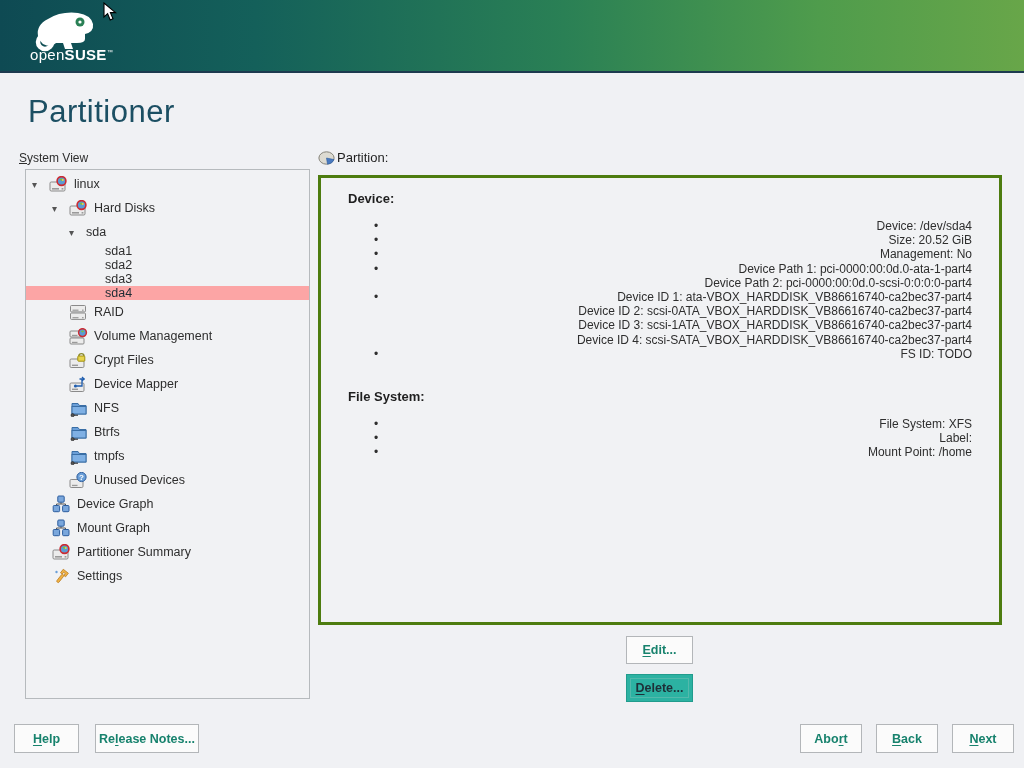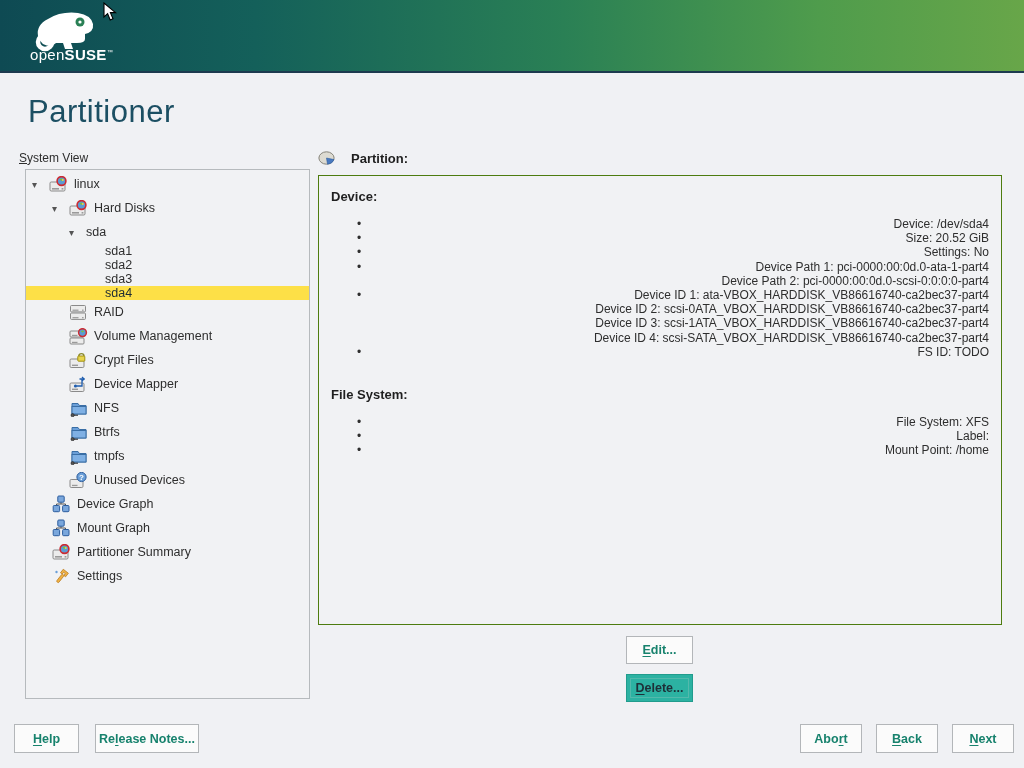--- a/index.html
+++ b/index.html
@@ -37,38 +37,38 @@
   
   .sysview-label {
     position:absolute; left:19px; top:151px; font-size:12px; color:#2e2e2e;
   }
   .tree-panel {
     position:absolute; left:25px; top:169px; width:285px; height:530px;
     background:#f1f2f4; border:1px solid #b6babd; padding-top:2px; overflow:hidden;
   }
   .trow { display:flex; align-items:center; height:24px; font-size:12.5px; cursor:default; }
   .trow.small { height:14px; }
-  .trow.sel { background:#fde047; color:#1d2b33; }
+  .trow.sel { background:#fca5a5; color:#1d2b33; }
   .lv0 { padding-left:6px; }
   .lv1 { padding-left:26px; }
   .lv2 { padding-left:43px; }
   .lv3 { padding-left:79px;text-align:right; }
   .arrow { width:17px; font-size:10px; color:#555; flex:0 0 17px; text-align:left; }
   .ticon { width:25px; flex:0 0 25px; display:flex; align-items:center; }
   .ticon svg { display:block; }
   .tlabel { white-space:nowrap; }
 
   
   .main-heading {
-    position:absolute; left:318px; top:150px; display:flex; align-items:center; gap:16px;
-    font-size:13px; font-weight:700; color:#1f1f1f;
+    position:absolute; left:318px; top:150px; display:flex; gap:2px;
+    font-size:13px; font-weight:400; color:#1f1f1f;
   }
   .content-box {
     position:absolute; left:318px; top:175px; width:684px; height:450px;
-    background:#f1f2f4; border:1px solid #4d7c0f; padding:12px 12px;
+    background:#f1f2f4; border:3px solid #4d7c0f; padding:12px 27px;
     overflow:hidden;
   }
   .sec-title { font-size:13px; font-weight:700; color:#1f1f1f; margin:1px 0 13px 0; }
   .section + .section { margin-top:28px; }
   .item { font-size:12px; line-height:14.2px; color:#2e2e2e; padding-left:36px; position:relative; white-space:nowrap;text-align:right; }
   .item.bullet::before {
     content:"•"; position:absolute; left:26px; top:0; color:#2e2e2e;
   }
 
   
@@ -311,21 +311,21 @@
     <path d="M8.5 8 L16 9.6 A7.6 6.2 0 0 1 9.5 14.2 Z" fill="#4a7ac0" stroke="#2c5d9e" stroke-width="0.6"></path>
   </svg>
   <span>Partition:</span>
 </div>
 
 <div class="content-box">
     <div class="section">
       <div class="sec-title">Device:</div>
       <div class="item bullet">Device: /dev/sda4</div>
       <div class="item bullet">Size: 20.52 GiB</div>
-      <div class="item bullet">Settings: No</div>
+      <div class="item bullet">Management: No</div>
       <div class="item bullet">Device Path 1: pci-0000:00:0d.0-ata-1-part4</div>
       <div class="item">Device Path 2: pci-0000:00:0d.0-scsi-0:0:0:0-part4</div>
       <div class="item bullet">Device ID 1: ata-VBOX_HARDDISK_VB86616740-ca2bec37-part4</div>
       <div class="item">Device ID 2: scsi-0ATA_VBOX_HARDDISK_VB86616740-ca2bec37-part4</div>
       <div class="item">Device ID 3: scsi-1ATA_VBOX_HARDDISK_VB86616740-ca2bec37-part4</div>
       <div class="item">Device ID 4: scsi-SATA_VBOX_HARDDISK_VB86616740-ca2bec37-part4</div>
       <div class="item bullet">FS ID: TODO</div>
     </div>
     <div class="section">
       <div class="sec-title">File System:</div>

